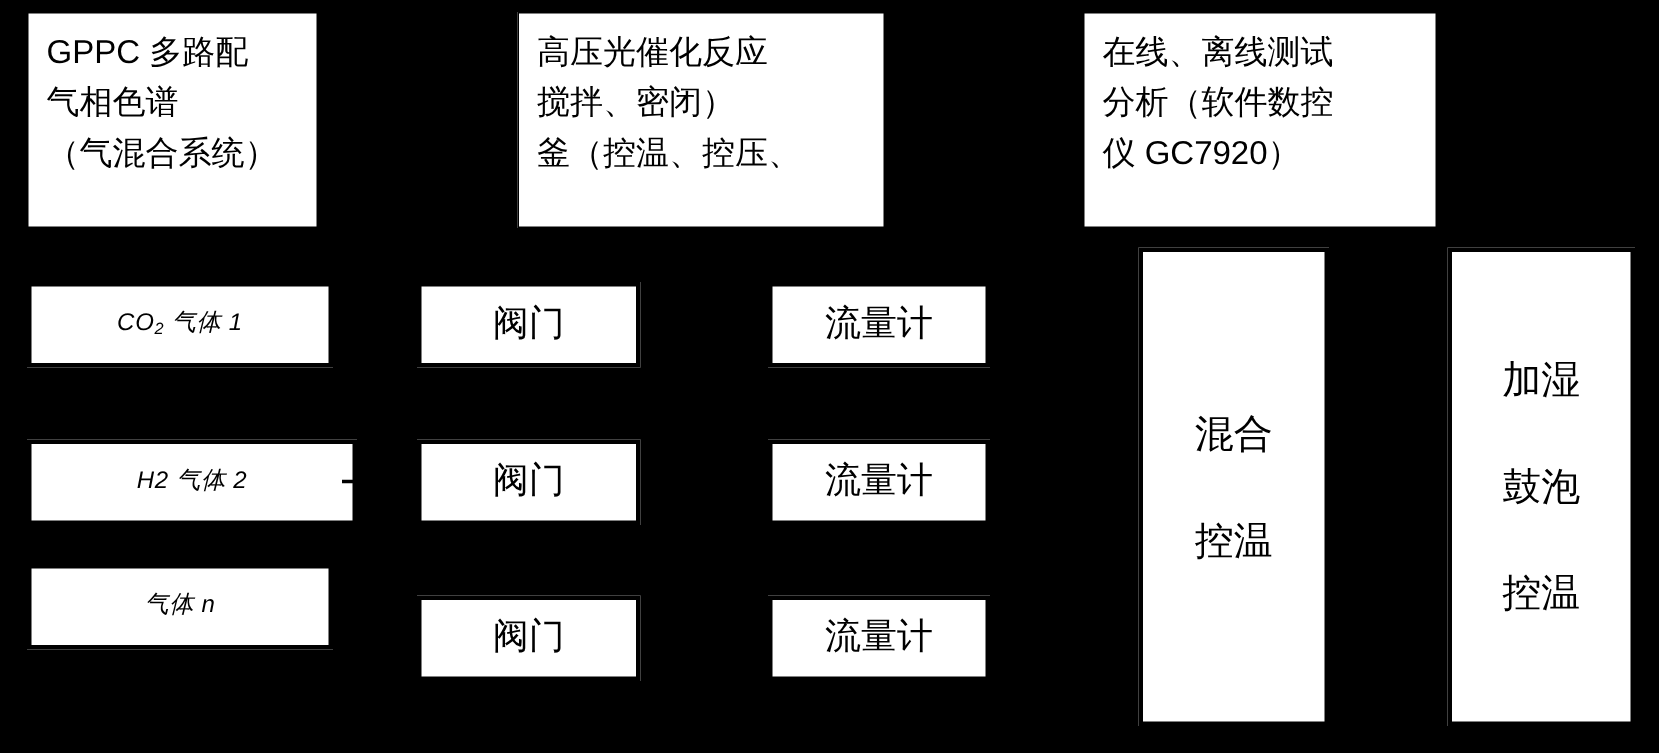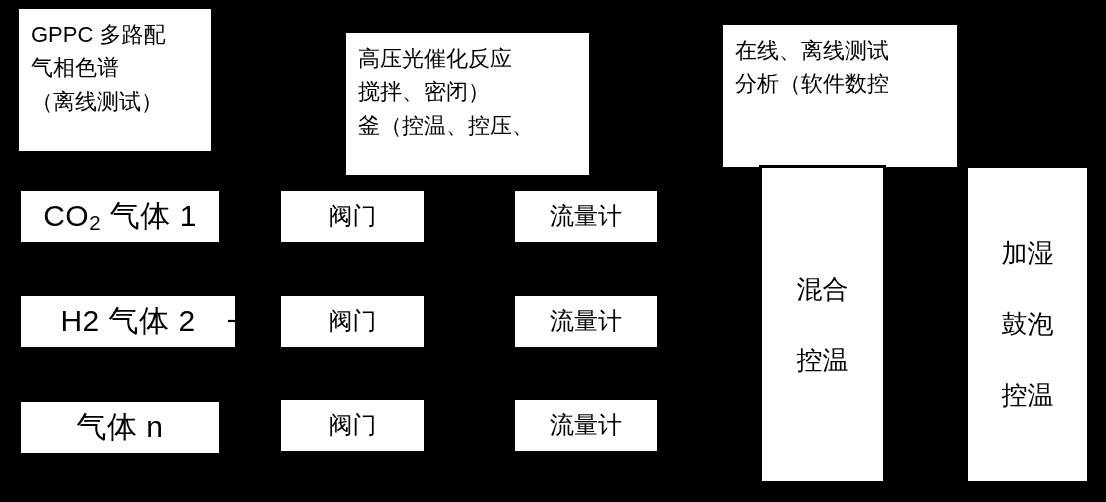--- a/index.html
+++ b/index.html
@@ -49,22 +49,23 @@
   }
   .topbox .line {
     text-align: left;
   }
 
   
   .rowbox {
     font-size: 24px;
   }
   .gasbox {
-    font-size: 30px;
+    font-size: 16px;
     letter-spacing: 0.5px;
+    font-style: italic;
   }
   .gasbox sub {
     font-size: 0.68em;
     vertical-align: -0.22em;
   }
 
   
   .tallbox {
     font-size: 26px;
   }
@@ -84,46 +85,47 @@
   }
 </style>
 </head>
 <body>
 
 <div id="canvas">
 
   <div class="box topbox" style="left:18px; top:8px; width:194px; height:144px;">
     <span class="line">GPPC 多路配</span>
     <span class="line">气相色谱</span>
-    <span class="line">（离线测试）</span>
+    <span class="line">（气混合系统）</span>
   </div>
 
   <div class="arrow" style="left:219px; top:66px; width:126px;">
     <svg width="126" height="18" viewBox="0 0 126 18">
       <line x1="0" y1="9" x2="104" y2="9" stroke="#000" stroke-width="2.2"></line>
       <polygon points="102,1 126,9 102,17" fill="#000"></polygon>
     </svg>
   </div>
 
-  <div class="box topbox" style="left:345px; top:8px; width:245px; height:144px;margin-top:24px;">
+  <div class="box topbox" style="left:345px; top:8px; width:245px; height:144px;">
     <span class="line">高压光催化反应</span>
     <span class="line">搅拌、密闭）</span>
     <span class="line">釜（控温、控压、</span>
   </div>
 
   <div class="arrow" style="left:597px; top:76px; width:125px;">
     <svg width="125" height="18" viewBox="0 0 125 18">
       <line x1="0" y1="9" x2="103" y2="9" stroke="#000" stroke-width="2.2"></line>
       <polygon points="101,1 125,9 101,17" fill="#000"></polygon>
     </svg>
   </div>
 
-  <div class="box topbox" style="left:722px; top:24px; width:236px; height:144px;">
+  <div class="box topbox" style="left:722px; top:8px; width:236px; height:144px;">
     <span class="line">在线、离线测试</span>
     <span class="line">分析（软件数控</span>
+    <span class="line">仪 GC7920）</span>
   </div>
 
   <div class="box thick gasbox" style="left:18px; top:188px; width:204px; height:57px;">
     <span class="line"><span>CO</span><sub>2</sub> <span>气体 1</span></span>
   </div>
 
   <div class="arrow" style="left:228px; top:207px; width:50px;">
     <svg width="50" height="18" viewBox="0 0 50 18">
       <line x1="0" y1="9" x2="30" y2="9" stroke="#000" stroke-width="2.2"></line>
       <polygon points="28,1 50,9 28,17" fill="#000"></polygon>
@@ -178,21 +180,21 @@
     <span class="line">流量计</span>
   </div>
 
   <div class="arrow" style="left:674px; top:312px; width:58px;">
     <svg width="58" height="18" viewBox="0 0 58 18">
       <line x1="0" y1="9" x2="35" y2="9" stroke="#000" stroke-width="2.2"></line>
       <polygon points="33,1 58,9 33,17" fill="#000"></polygon>
     </svg>
   </div>
 
-  <div class="box thick gasbox" style="left:18px; top:399px; width:204px; height:57px;">
+  <div class="box thick gasbox" style="left:18px; top:376px; width:204px; height:57px;">
     <span class="line"><span></span><sub></sub><span>气体    n</span></span>
   </div>
 
   <div class="arrow" style="left:228px; top:416px; width:50px;">
     <svg width="50" height="18" viewBox="0 0 50 18">
       <line x1="0" y1="9" x2="30" y2="9" stroke="#000" stroke-width="2.2"></line>
       <polygon points="28,1 50,9 28,17" fill="#000"></polygon>
     </svg>
   </div>
 

